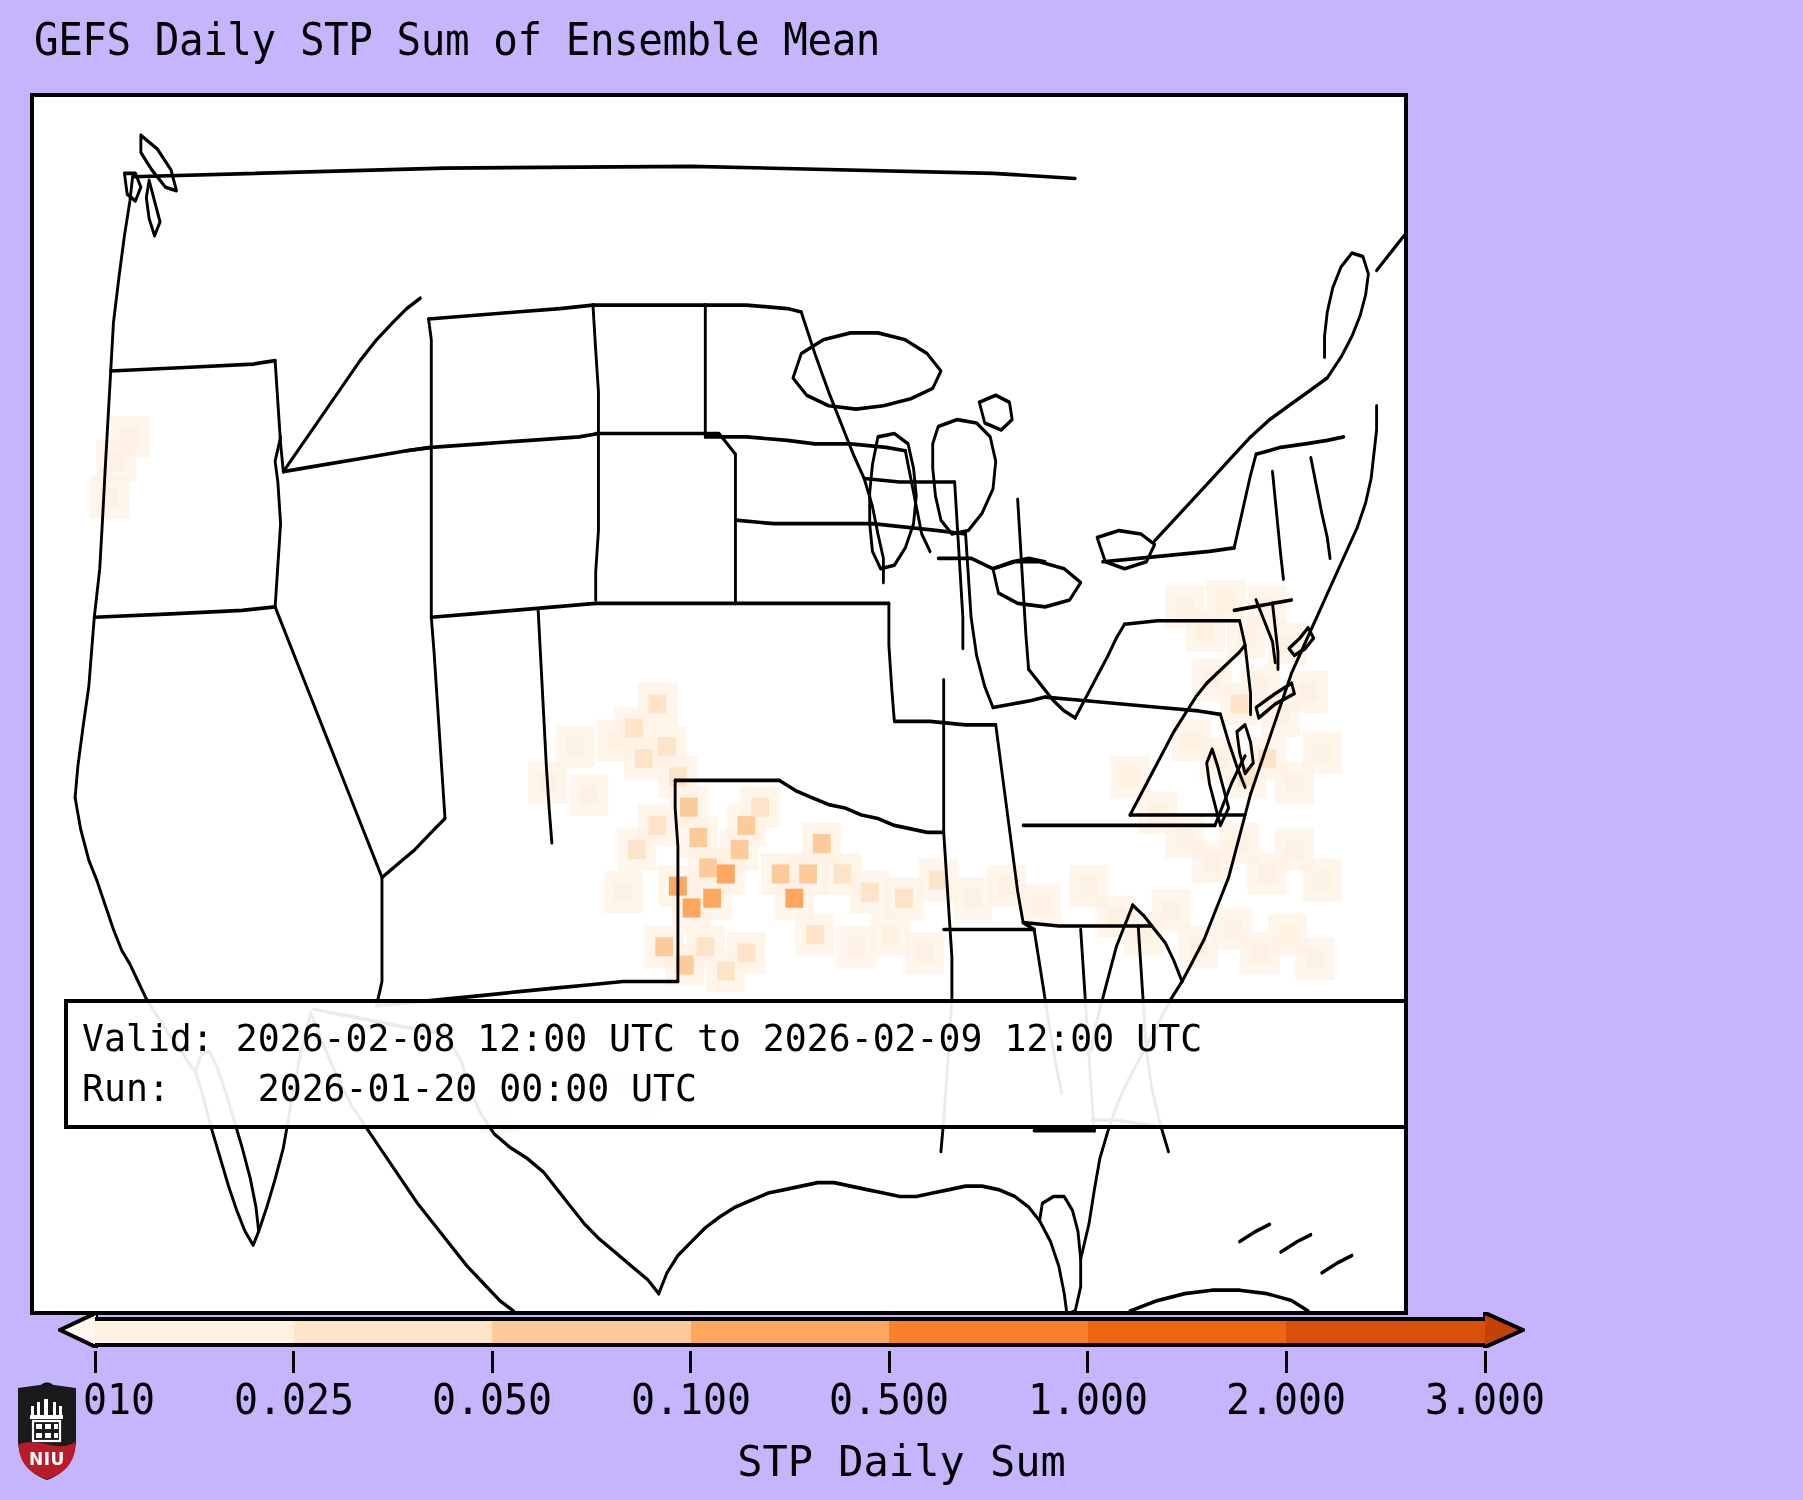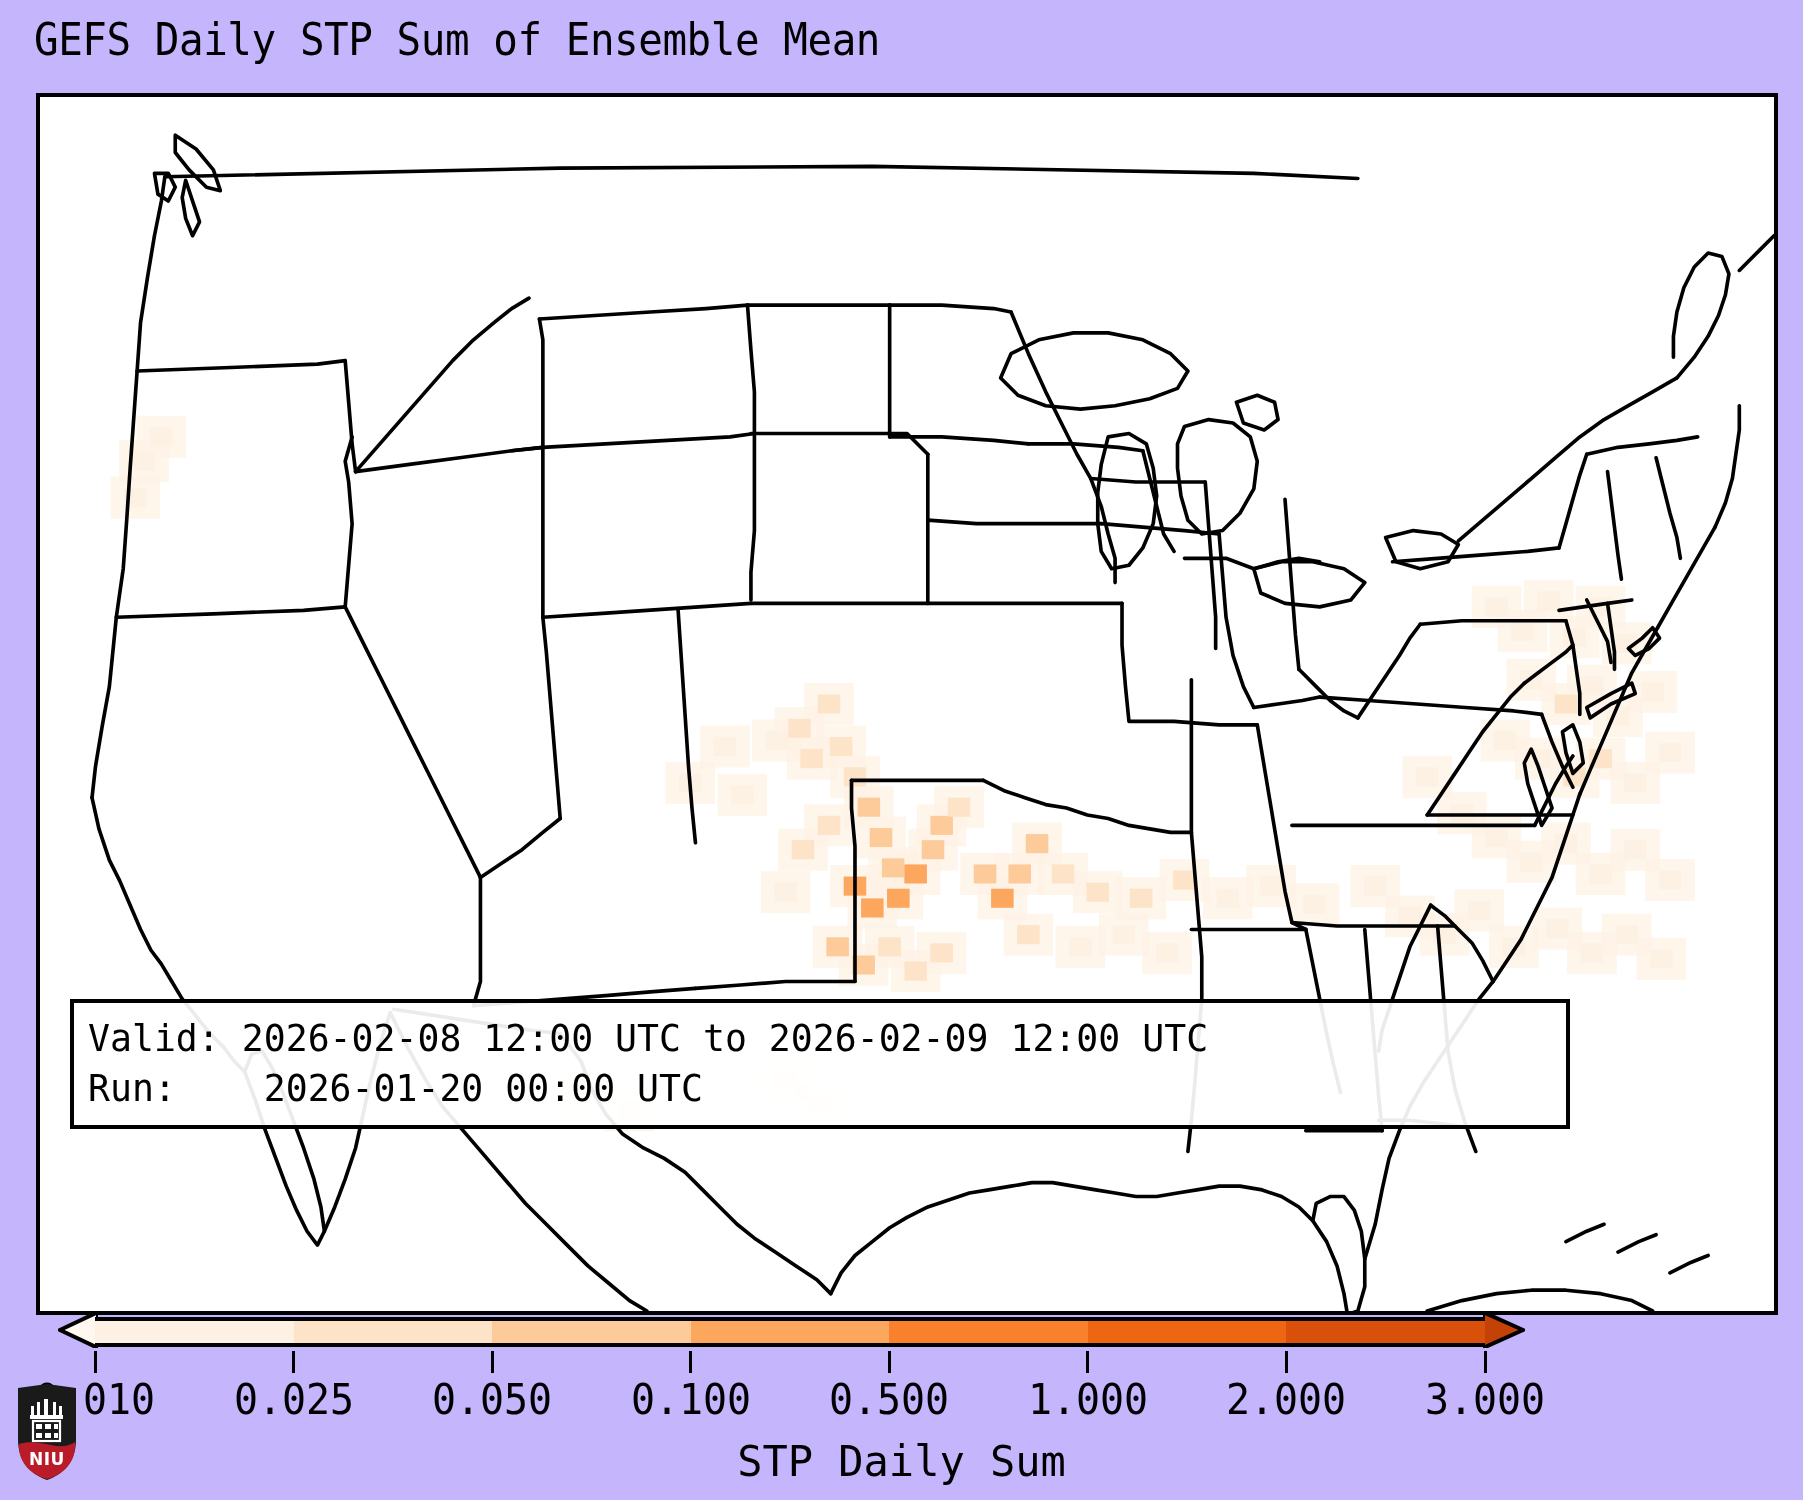--- a/index.html
+++ b/index.html
@@ -26,25 +26,24 @@
     white-space: pre;
     font-family: "DejaVu Sans Mono", monospace;
     transform: scaleX(0.93);
     transform-origin: left top;
   }
 
   
   #map-frame {
     position: absolute;
     left: 30px; top: 93px;
-    width: 1742px; height: 1222px;
+    width: 1378px; height: 1222px;
     border: 4px solid #000;
     background: #ffffff;
     overflow: hidden;
-    margin-left: 6px;
   }
   #map-clip {
     position: absolute;
     inset: 0;
     overflow: hidden;
   }
   #data-layer, #geo-layer {
     position: absolute;
     left: 0; top: 0;
     width: 100%; height: 100%;

